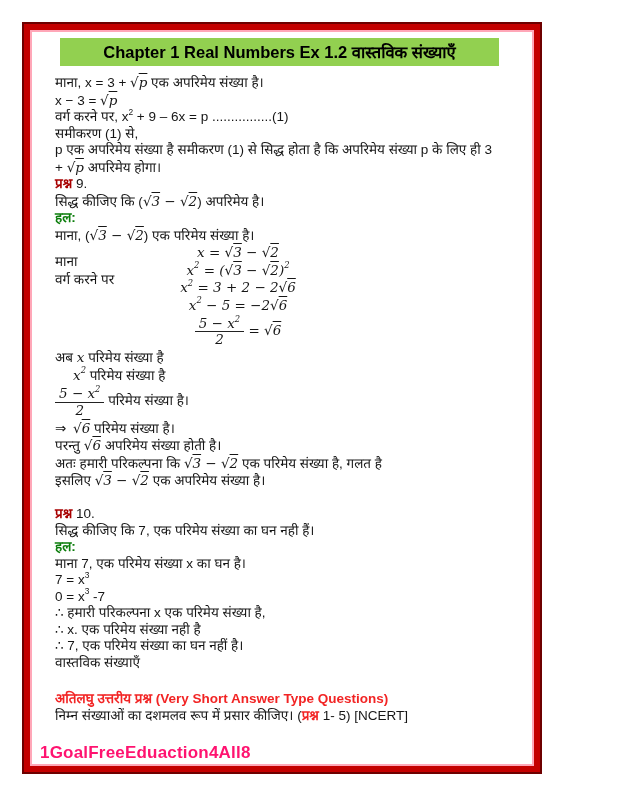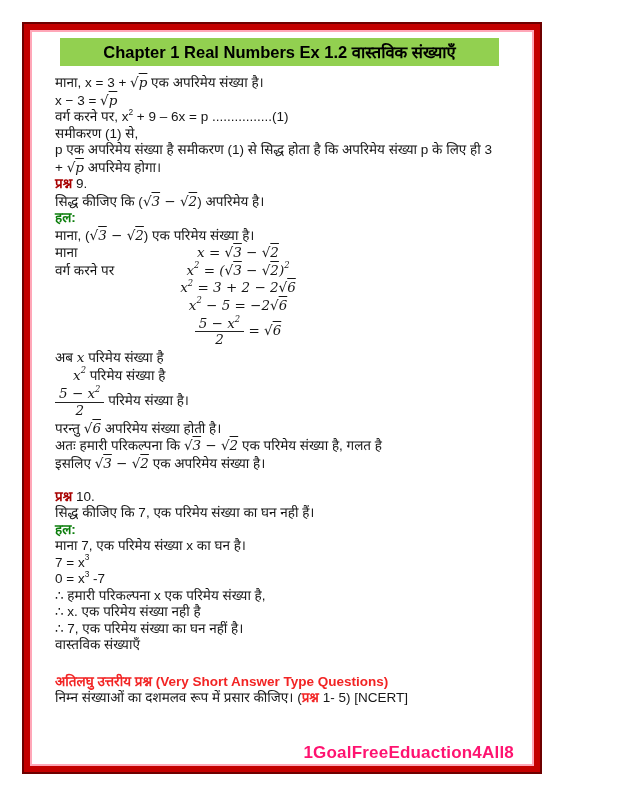--- a/index.html
+++ b/index.html
@@ -31,28 +31,28 @@
   .gap-lg{height:20px;}
   .center{white-space:normal;}
   .heading{font-weight:bold;color:var(--section-heading,#f22424);font-size:13.5px;}
   .t-red{color:var(--question-label,#a80000);font-weight:bold;}
   .t-red2{color:var(--section-heading,#f22424);font-weight:bold;}
   .t-green{color:var(--solution-label,#0b7d0b);font-weight:bold;margin-top:15px;}
   .math{font-family:"DejaVu Serif","Liberation Serif",serif;font-style:italic;}
   sup{font-size:0.62em;line-height:0;position:relative;top:-1px;font-style:inherit;}
   .ov{text-decoration:overline;}
   .eq{position:relative;width:366px;text-align:center;}
-  .eqlabel{position:absolute;left:0;top:1px;font-family:"Liberation Sans","DejaVu Sans",sans-serif;font-style:normal;text-align:left;}
+  .eqlabel{position:absolute;left:0;top:10px;font-family:"Liberation Sans","DejaVu Sans",sans-serif;font-style:normal;text-align:left;}
   .frach{padding:2px 0 3px 0;}
   .frac{display:inline-block;vertical-align:middle;text-align:center;line-height:1.05;}
   .frac .fn{display:block;border-bottom:1px solid #222;padding:0 4px 1px 4px;}
   .frac .fd{display:block;}
   .footer{
     position:absolute;left:10px;right:20px;bottom:3px;
-    display:flex;justify-content:flex-end;align-items:baseline;
+    display:flex;justify-content:flex-start;align-items:baseline;
     color:var(--brand-pink,#ff1370);font-weight:bold;font-size:17px;
     letter-spacing:0.2px;
   }
 </style>
 </head>
 <body style="--header-bg: #92d050; --question-label: #a80000; --section-heading: #f22424; --solution-label: #0b7d0b; --brand-pink: #ff1370; --border-outer: #6e0000; --border-mid: #c40000; --border-inner: #ffa7b8;">
 
 <div class="page">
   <div class="doc">
     <div class="titlebar">
@@ -70,20 +70,21 @@
         <div class="line"><span><span class="t-green">हल:</span></span></div>
         <div class="line"><span>माना, (<span class="math">√<span class="ov">3</span> − √<span class="ov">2</span></span>) एक परिमेय संख्या है।</span></div>
         <div class="line eq"><span class="eqlabel">माना</span><span><span class="math">x = √<span class="ov">3</span> − √<span class="ov">2</span></span></span></div>
         <div class="line eq"><span class="eqlabel">वर्ग करने पर</span><span><span class="math">x<sup>2</sup> = (√<span class="ov">3</span> − √<span class="ov">2</span>)<sup>2</sup></span></span></div>
         <div class="line eq"><span><span class="math">x<sup>2</sup> = 3 + 2 − 2√<span class="ov">6</span></span></span></div>
         <div class="line eq"><span><span class="math">x<sup>2</sup> − 5 = −2√<span class="ov">6</span></span></span></div>
         <div class="line eq frach"><span><span class="math"><span class="frac"><span class="fn">5 − x<sup>2</sup></span><span class="fd">2</span></span> = √<span class="ov">6</span></span></span></div>
         <div class="line"><span>अब <span class="math">x</span> परिमेय संख्या है</span></div>
         <div class="line ind"><span><span class="math">x<sup>2</sup></span> परिमेय संख्या है</span></div>
         <div class="line ind frach"><span><span class="math"><span class="frac"><span class="fn">5 − x<sup>2</sup></span><span class="fd">2</span></span></span> परिमेय संख्या है।</span></div>
+        <div class="line"><span>⇒ <span class="math">√<span class="ov">6</span></span> परिमेय संख्या है।</span></div>
         <div class="line"><span>परन्तु <span class="math">√<span class="ov">6</span></span> अपरिमेय संख्या होती है।</span></div>
         <div class="line"><span>अतः हमारी परिकल्पना कि <span class="math">√<span class="ov">3</span> − √<span class="ov">2</span></span> एक परिमेय संख्या है, गलत है</span></div>
         <div class="line"><span>इसलिए <span class="math">√<span class="ov">3</span> − √<span class="ov">2</span></span> एक अपरिमेय संख्या है।</span></div>
         <div class="line gap"><span>&nbsp;</span></div>
         <div class="line"><span><span class="t-red">प्रश्न</span> 10.</span></div>
         <div class="line"><span>सिद्ध कीजिए कि 7, एक परिमेय संख्या का घन नही हैं।</span></div>
         <div class="line"><span><span class="t-green">हल:</span></span></div>
         <div class="line"><span>माना 7, एक परिमेय संख्या x का घन है।</span></div>
         <div class="line"><span>7 = x<sup>3</sup></span></div>
         <div class="line"><span>0 = x<sup>3</sup> -7</span></div>

